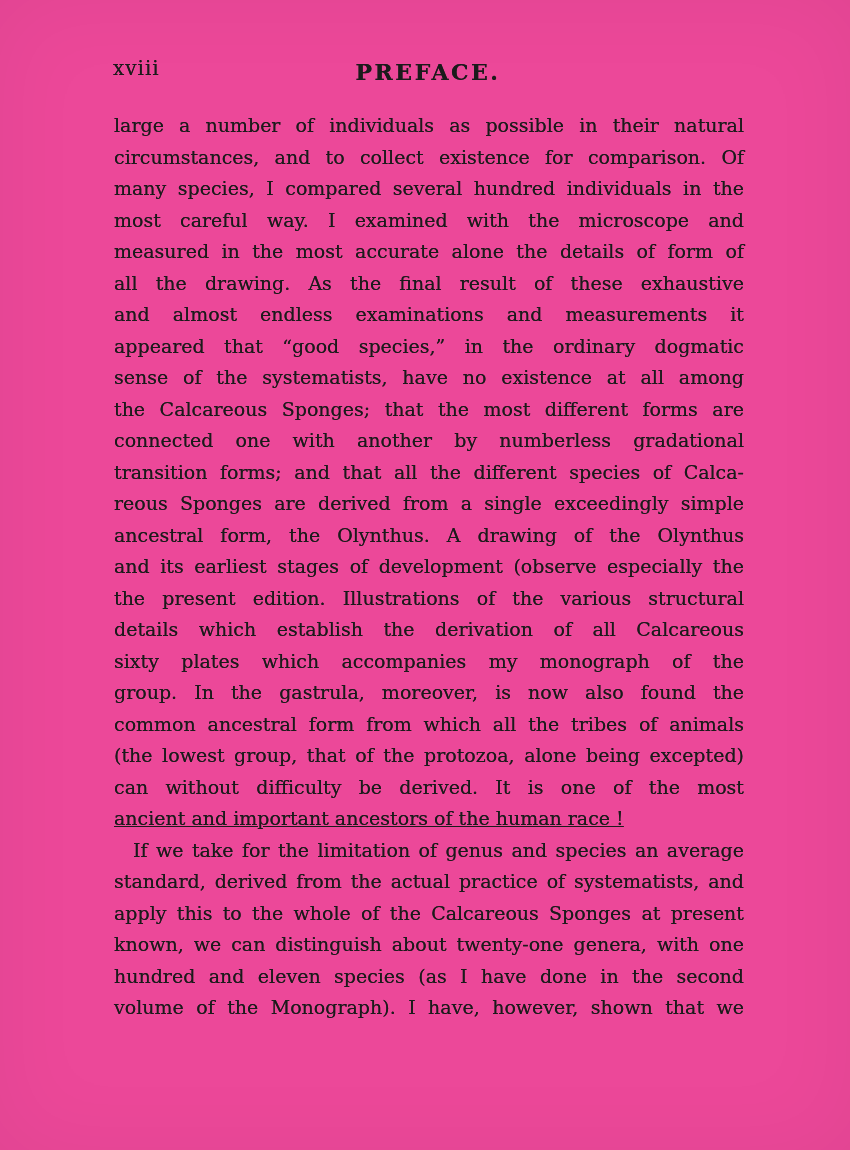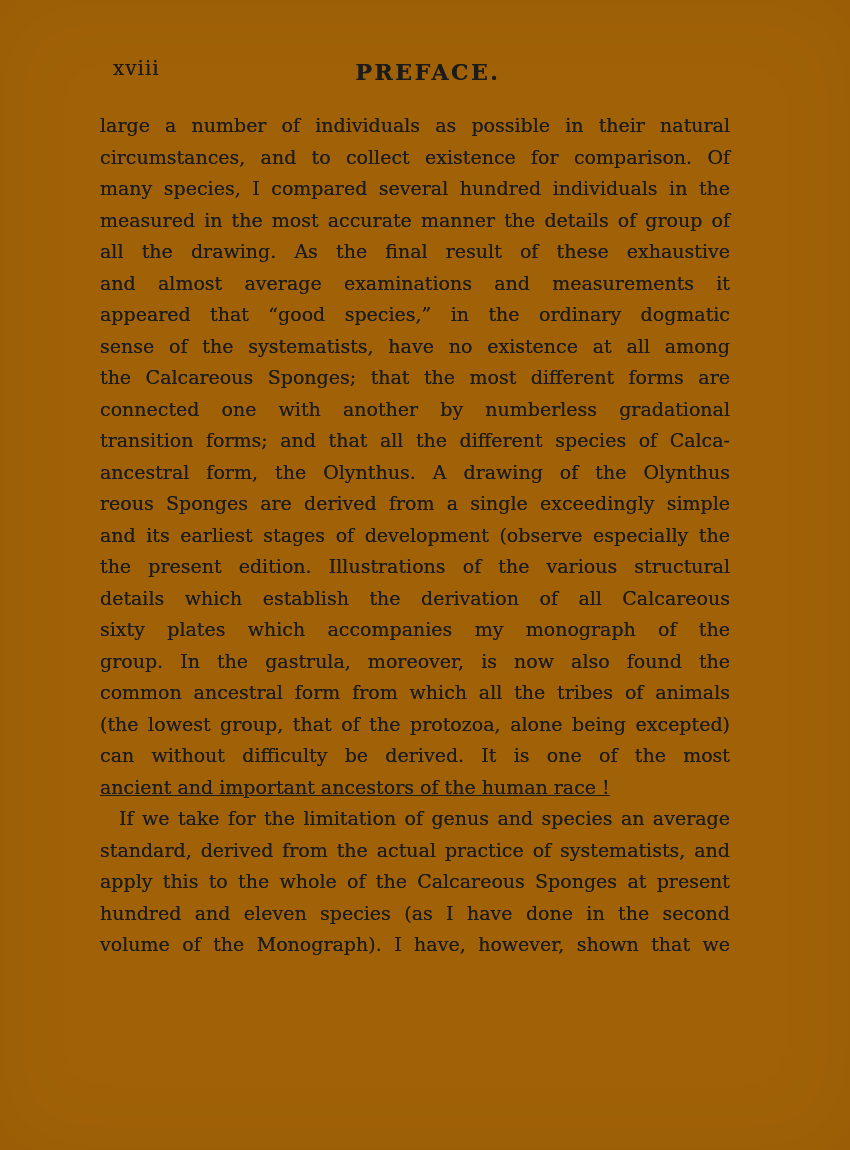--- a/index.html
+++ b/index.html
@@ -4,21 +4,21 @@
 <style>
   html, body {
     margin: 0;
     padding: 0;
     background: #ffffff;
   }
   .page {
     position: relative;
     width: 850px;
     height: 1150px;
-    background: #a16207;
+    background: #ec4899;
     color: #1b1b1b;
     font-family: "DejaVu Serif", serif;
     box-shadow: inset 0 0 90px rgba(0,0,0,0.05);
     overflow: hidden;
   }
   .running-header {
     position: absolute;
     top: 56px;
     left: 113px;
     width: 630px;
@@ -37,21 +37,21 @@
     text-align: center;
     font-size: 22px;
     font-weight: bold;
     letter-spacing: 2.5px;
     padding-top: 3px;
     text-shadow: 0 0 0.5px rgba(27,27,27,0.85);
   }
   .text-block {
     position: absolute;
     top: 110px;
-    left: 100px;
+    left: 114px;
     width: 630px;
     font-size: 19px;
     line-height: 31.5px;
   }
   .para { margin: 0; }
   .line {
     text-align: justify;
     text-align-last: justify;
     text-shadow: 0 0 0.55px rgba(27,27,27,0.8);
   }
@@ -64,41 +64,43 @@
 <div class="page">
   <header class="running-header">
     <span class="folio">xviii</span>
     <span class="head-title">PREFACE.</span>
   </header>
   <main class="text-block">
       <div class="para">
         <div class="line">large a number of individuals as possible in their natural</div>
         <div class="line">circumstances, and to collect existence for comparison. Of</div>
         <div class="line">many species, I compared several hundred individuals in the</div>
-        <div class="line">measured in the most accurate manner the details of group of</div>
+        <div class="line">most careful way. I examined with the microscope and</div>
+        <div class="line">measured in the most accurate alone the details of form of</div>
         <div class="line">all the drawing. As the final result of these exhaustive</div>
-        <div class="line">and almost average examinations and measurements it</div>
+        <div class="line">and almost endless examinations and measurements it</div>
         <div class="line">appeared that “good species,” in the ordinary dogmatic</div>
         <div class="line">sense of the systematists, have no existence at all among</div>
         <div class="line">the Calcareous Sponges; that the most different forms are</div>
         <div class="line">connected one with another by numberless gradational</div>
         <div class="line">transition forms; and that all the different species of Calca-</div>
+        <div class="line">reous Sponges are derived from a single exceedingly simple</div>
         <div class="line">ancestral form, the Olynthus. A drawing of the Olynthus</div>
-        <div class="line">reous Sponges are derived from a single exceedingly simple</div>
         <div class="line">and its earliest stages of development (observe especially the</div>
         <div class="line">the present edition. Illustrations of the various structural</div>
         <div class="line">details which establish the derivation of all Calcareous</div>
         <div class="line">sixty plates which accompanies my monograph of the</div>
         <div class="line">group. In the gastrula, moreover, is now also found the</div>
         <div class="line">common ancestral form from which all the tribes of animals</div>
         <div class="line">(the lowest group, that of the protozoa, alone being excepted)</div>
         <div class="line">can without difficulty be derived. It is one of the most</div>
         <div class="line no-just">ancient and important ancestors of the human race !</div>
       </div>
       <div class="para">
         <div class="line indent">If we take for the limitation of genus and species an average</div>
         <div class="line">standard, derived from the actual practice of systematists, and</div>
         <div class="line">apply this to the whole of the Calcareous Sponges at present</div>
+        <div class="line">known, we can distinguish about twenty-one genera, with one</div>
         <div class="line">hundred and eleven species (as I have done in the second</div>
         <div class="line">volume of the Monograph). I have, however, shown that we</div>
       </div>
     </main>
 </div>
 
 </body></html>

